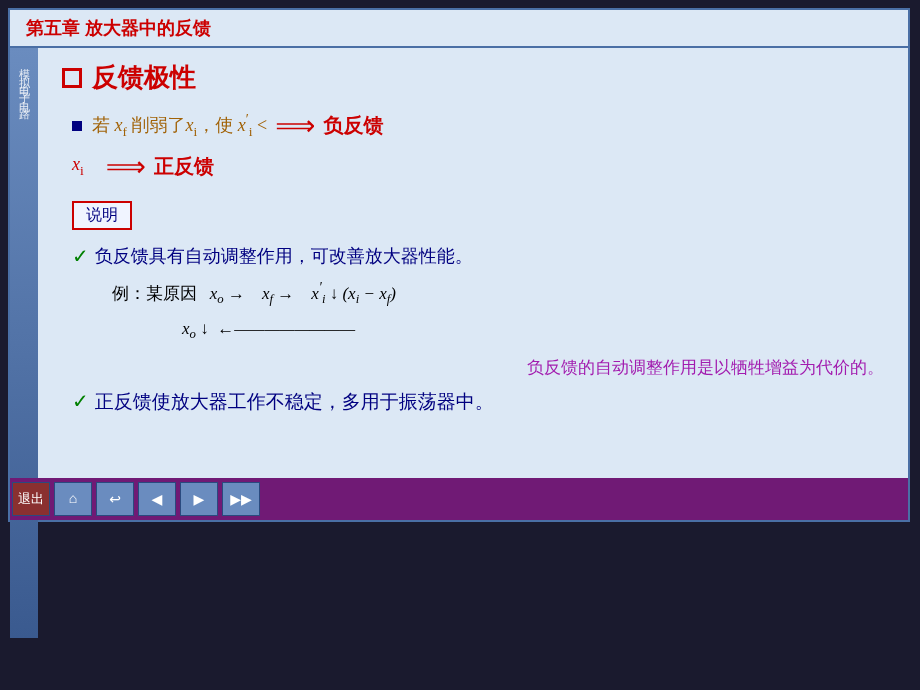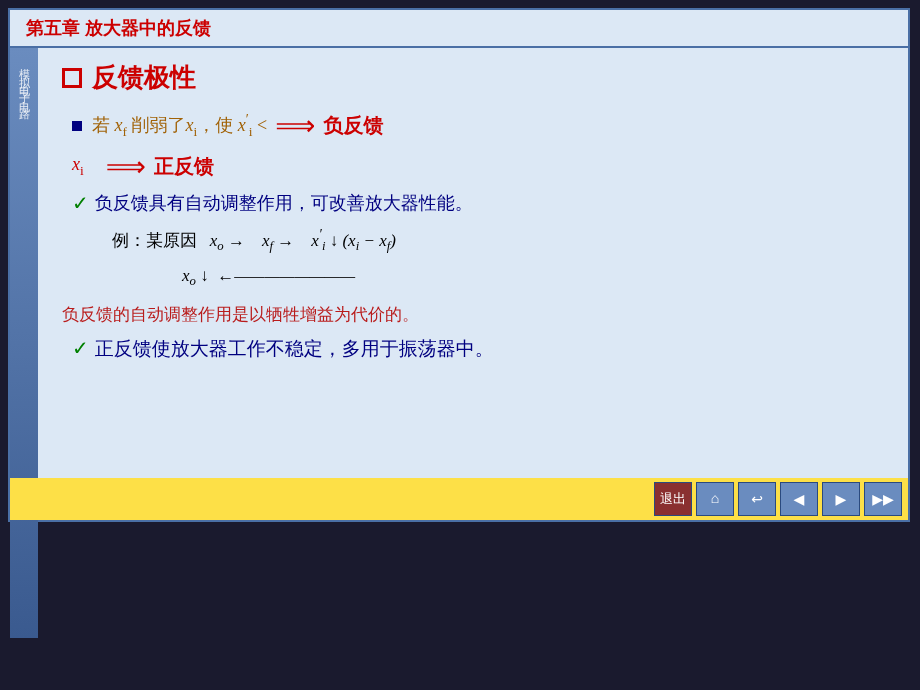--- a/index.html
+++ b/index.html
@@ -169,37 +169,36 @@
 
     .example-row {
       padding-left: 50px;
       color: #000;
       font-size: 17px;
       margin: 4px 0;
       line-height: 1.7;
     }
 
     .bottom-note {
-      text-align: left;
-      color: #b91c1c;
+      text-align: right;
+      color: #a21caf;
       font-size: 17px;
       margin: 8px 0;
     }
 
     
     #nav-bar {
       position: absolute;
       bottom: 0;
       left: 0;
       right: 0;
       height: 42px;
-      background: #fde047;
-      display: flex;
-      align-items: center;
-      justify-content: flex-end;
+      background: #701a75;
+      display: flex;
+      align-items: center;
       padding-right: 4px;
     }
 
     .nav-btn {
       width: 38px;
       height: 34px;
       background: #6a8cbf;
       border: 1px solid #2a4a7f;
       margin: 0 2px;
       display: flex;
@@ -275,20 +274,23 @@
       <span class="arrow-double">⟹</span>
       <span class="result-label">负反馈</span>
     </div>
 
     <div class="bullet-row">
       <span class="bullet-text" style="color:#cc0000;font-size:18px;margin-right:14px;"><i>x</i><sub>i</sub></span>
       <span class="arrow-double">⟹</span>
       <span class="result-label">正反馈</span>
     </div>
 
+    <div>
+      <span class="explain-box">说明</span>
+    </div>
 
     <div class="checkmark-row">
       <span class="checkmark">✓</span>
       <span class="check-text">负反馈具有自动调整作用，可改善放大器性能。</span>
     </div>
 
     <div class="example-row">
       <span>例：某原因 &nbsp;</span>
       <span class="formula">
         <i>x</i><sub>o</sub> → &nbsp;&nbsp; <i>x</i><sub>f</sub> → &nbsp;&nbsp;

